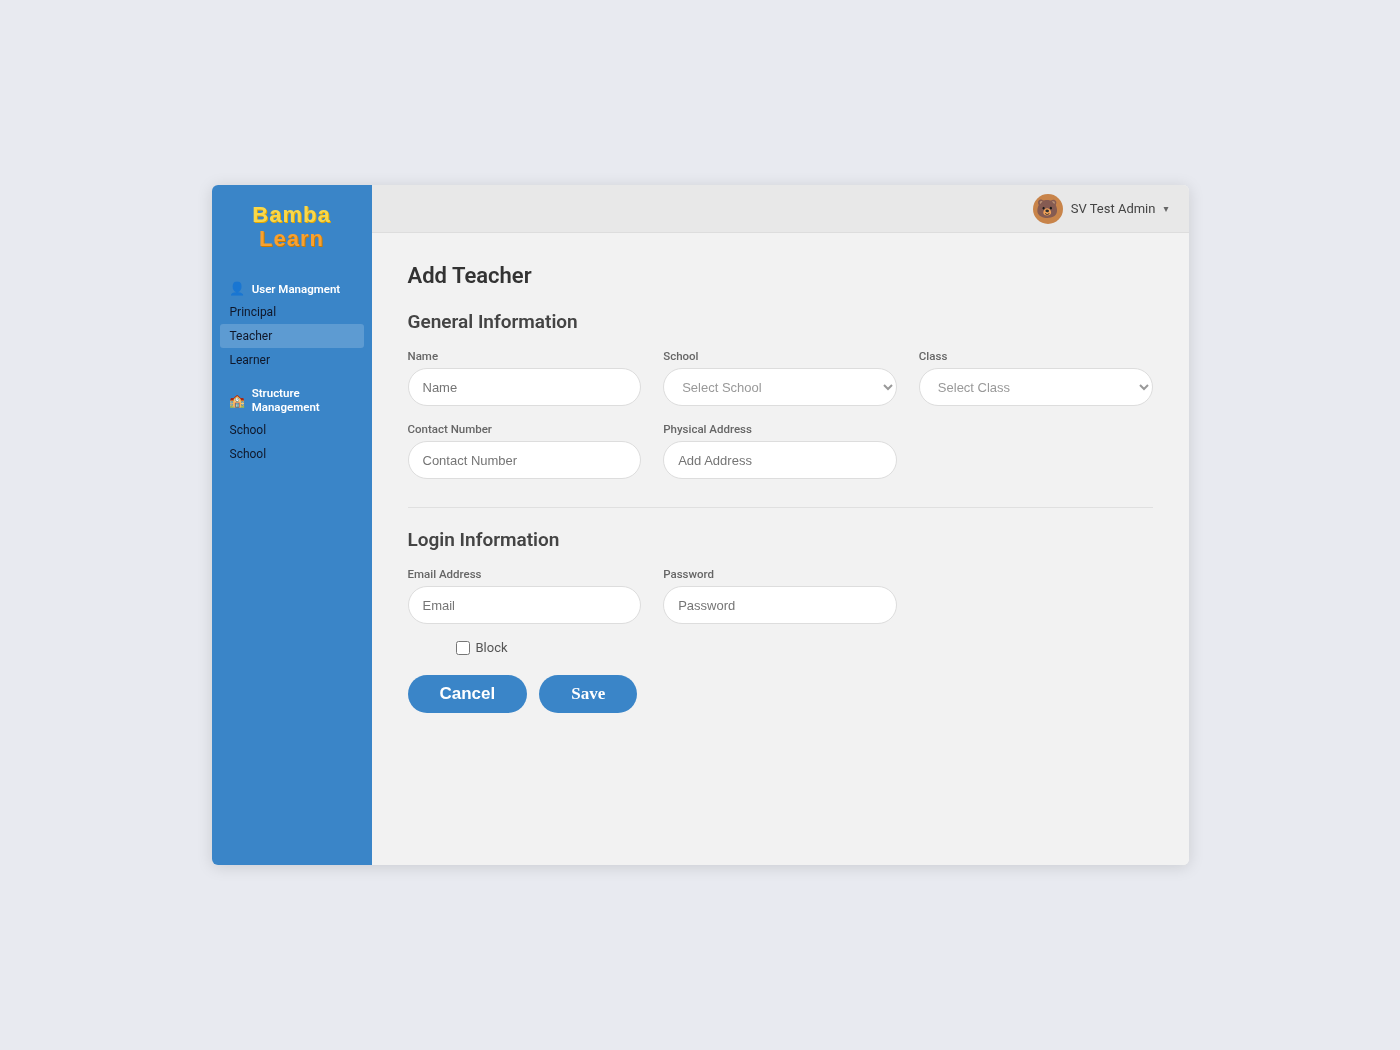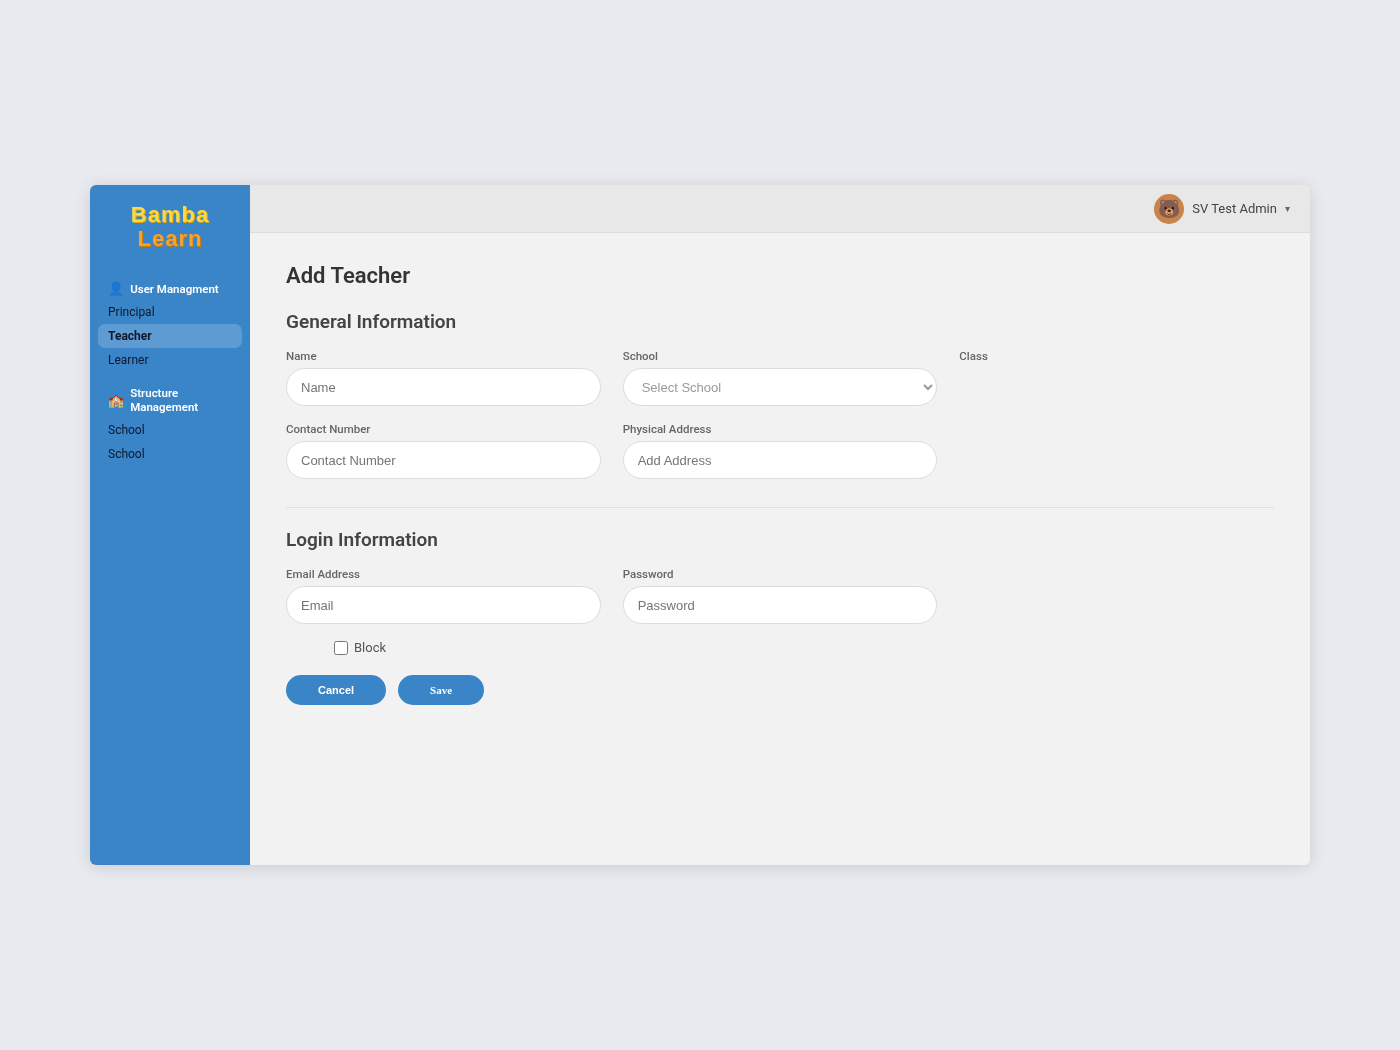--- a/index.html
+++ b/index.html
@@ -7,21 +7,21 @@
     body {
       background-color: #e8eaf0;
       font-family: -apple-system, BlinkMacSystemFont, 'Segoe UI', Roboto, sans-serif;
       min-height: 1050px;
       display: flex;
       align-items: center;
       justify-content: center;
     }
 
     .app-wrapper {
-      width: 1220px;
+      width: 977px;
       height: 680px;
       display: flex;
       box-shadow: 0 2px 16px rgba(0,0,0,0.13);
       border-radius: 6px;
       overflow: hidden;
       background: #f0f0f0;
     }
 
     
     .sidebar {
@@ -87,22 +87,21 @@
       color: #0f172a;
       font-size: 12px;
       padding: 5px 10px;
       cursor: pointer;
       border-radius: 3px;
       transition: background 0.15s;
     }
 
     .sidebar-nav-item.active {
       background: rgba(255,255,255,0.18);
-      font-weight: 700;
-      border-radius: 7px;
+      font-weight: 400;
     }
 
     
     .main-area {
       flex: 1;
       display: flex;
       flex-direction: column;
       background: #f2f2f2;
     }
 
@@ -249,21 +248,21 @@
     .btn-row {
       display: flex;
       gap: 12px;
       margin-top: 8px;
     }
 
     .btn {
       padding: 9px 32px;
       border-radius: 20px;
       border: none;
-      font-size: 11px;
+      font-size: 17px;
       font-weight: 600;
       cursor: pointer;
       transition: background 0.15s, opacity 0.15s;
     }
 
     .btn-cancel {
       background: #3a85c8;
       color: #fff;
     }
 
@@ -341,20 +340,23 @@
             <input class="form-input" type="text" placeholder="Name" style="">
           </div>
           <div class="form-group col-1">
             <label class="form-label">School</label>
             <select class="form-select">
               <option value="">Select School</option>
             </select>
           </div>
           <div class="form-group col-1">
             <label class="form-label">Class</label>
+            <select class="form-select">
+              <option value="">Select Class</option>
+            </select>
           </div>
         </div>
 
         <div class="form-row">
           <div class="form-group col-1">
             <label class="form-label">Contact Number</label>
             <input class="form-input" type="text" placeholder="Contact Number" style="">
           </div>
           <div class="form-group col-1">
             <label class="form-label">Physical Address</label>

